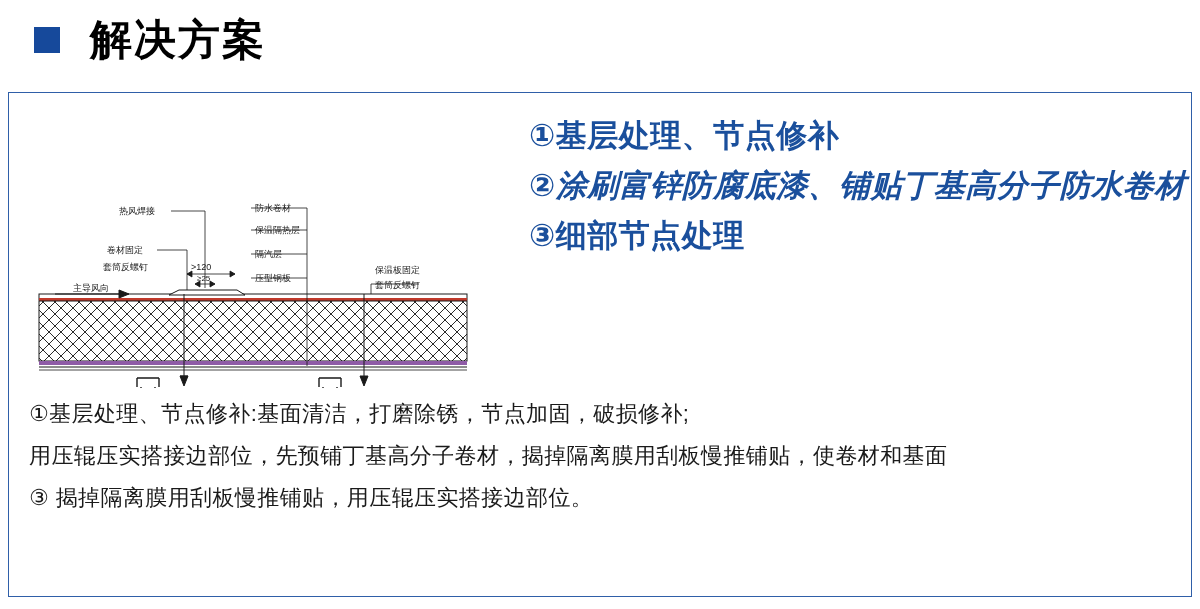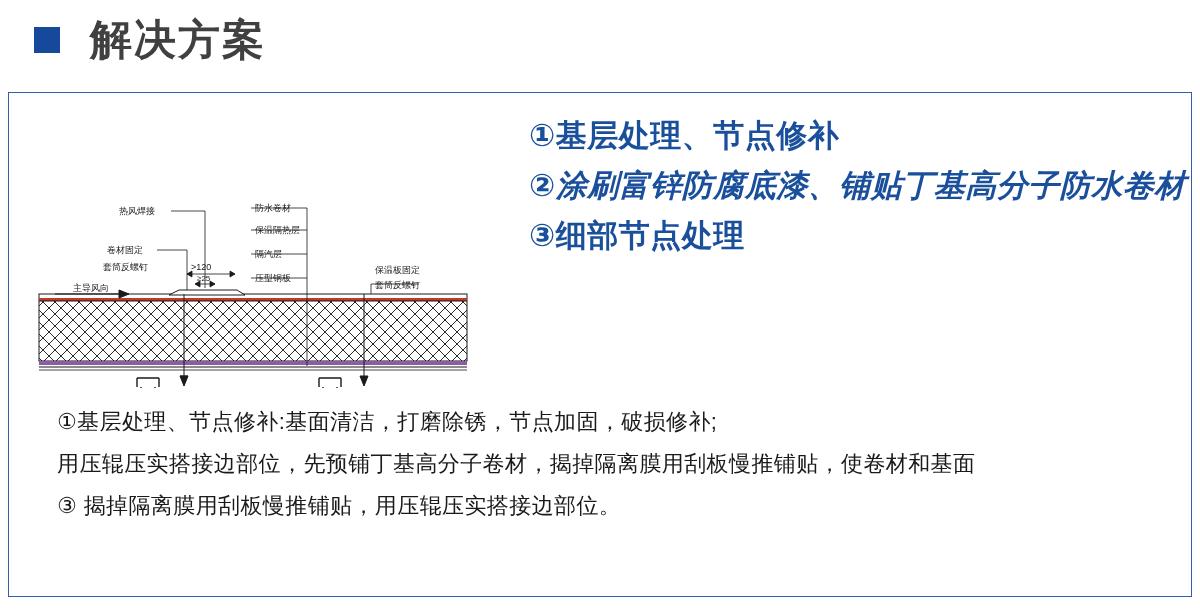--- a/index.html
+++ b/index.html
@@ -30,21 +30,21 @@
   .header-bullet {
     width: 26px;
     height: 26px;
     background: #16499b;
     margin-right: 30px;
     flex: 0 0 auto;
   }
   .header-title {
     font-size: 42px;
     font-weight: bold;
-    color: #404040;
+    color: #000000;
     letter-spacing: 2px;
     line-height: 1;
     white-space: nowrap;
   }
 
   
   .content-frame {
     position: absolute;
     left: 8px;
     top: 92px;
@@ -84,24 +84,23 @@
     line-height: 50px;
     white-space: nowrap;
     letter-spacing: 0.5px;
   }
   .blue-item.wrap { white-space: normal; font-style: italic; }
 
   
   .notes {
     position: absolute;
     left: 20px;
-    top: 308px;
+    top: 300px;
     width: 1140px;
     color: #1a1a1a;
-    margin-left: 28px;
   }
   .note {
     font-size: 22px;
     line-height: 42px;
     letter-spacing: 0.4px;
   }
   .note .indent {
     display: block;
     padding-left: 26px;
   }

